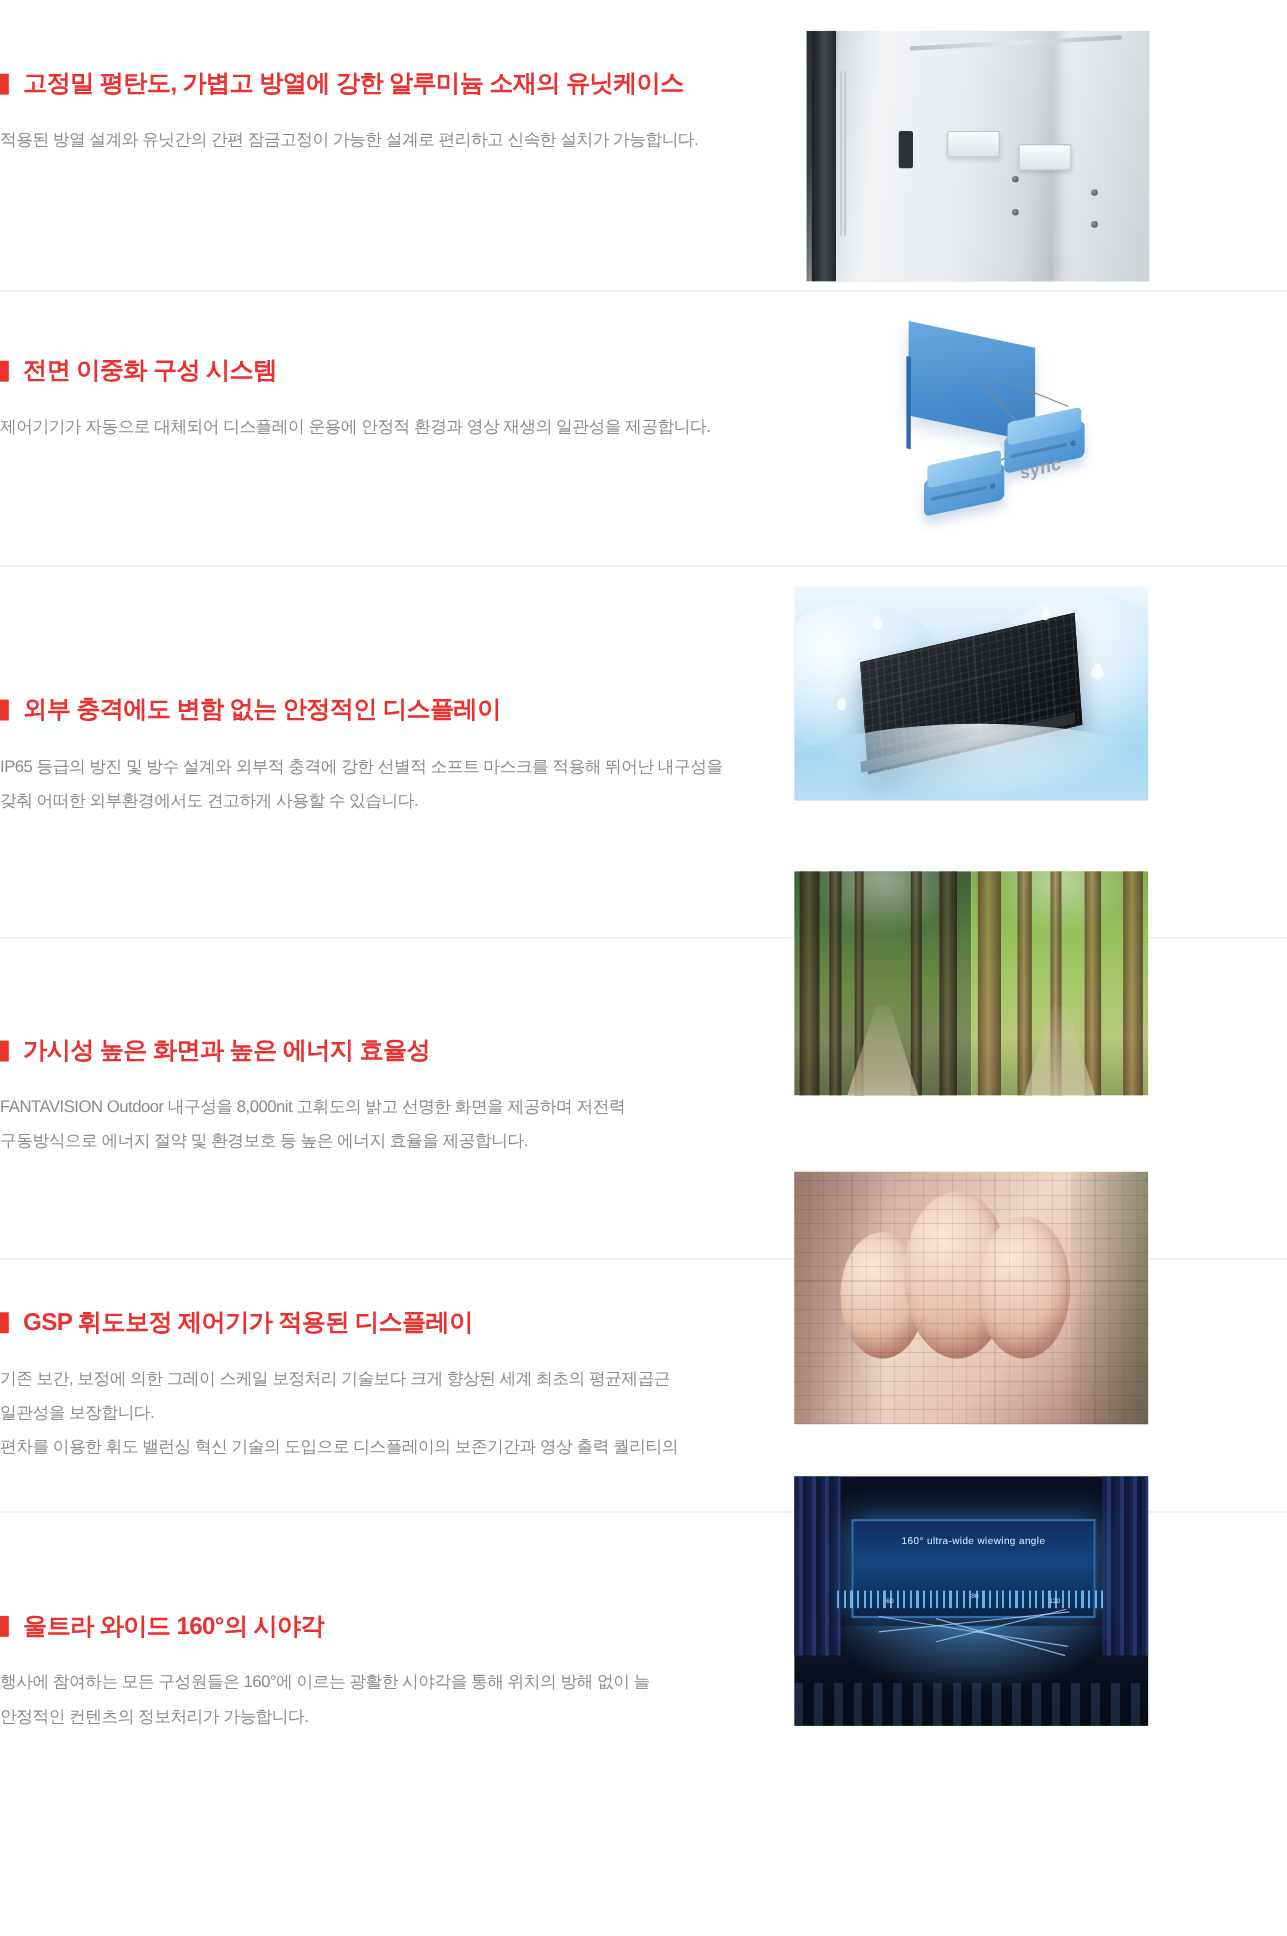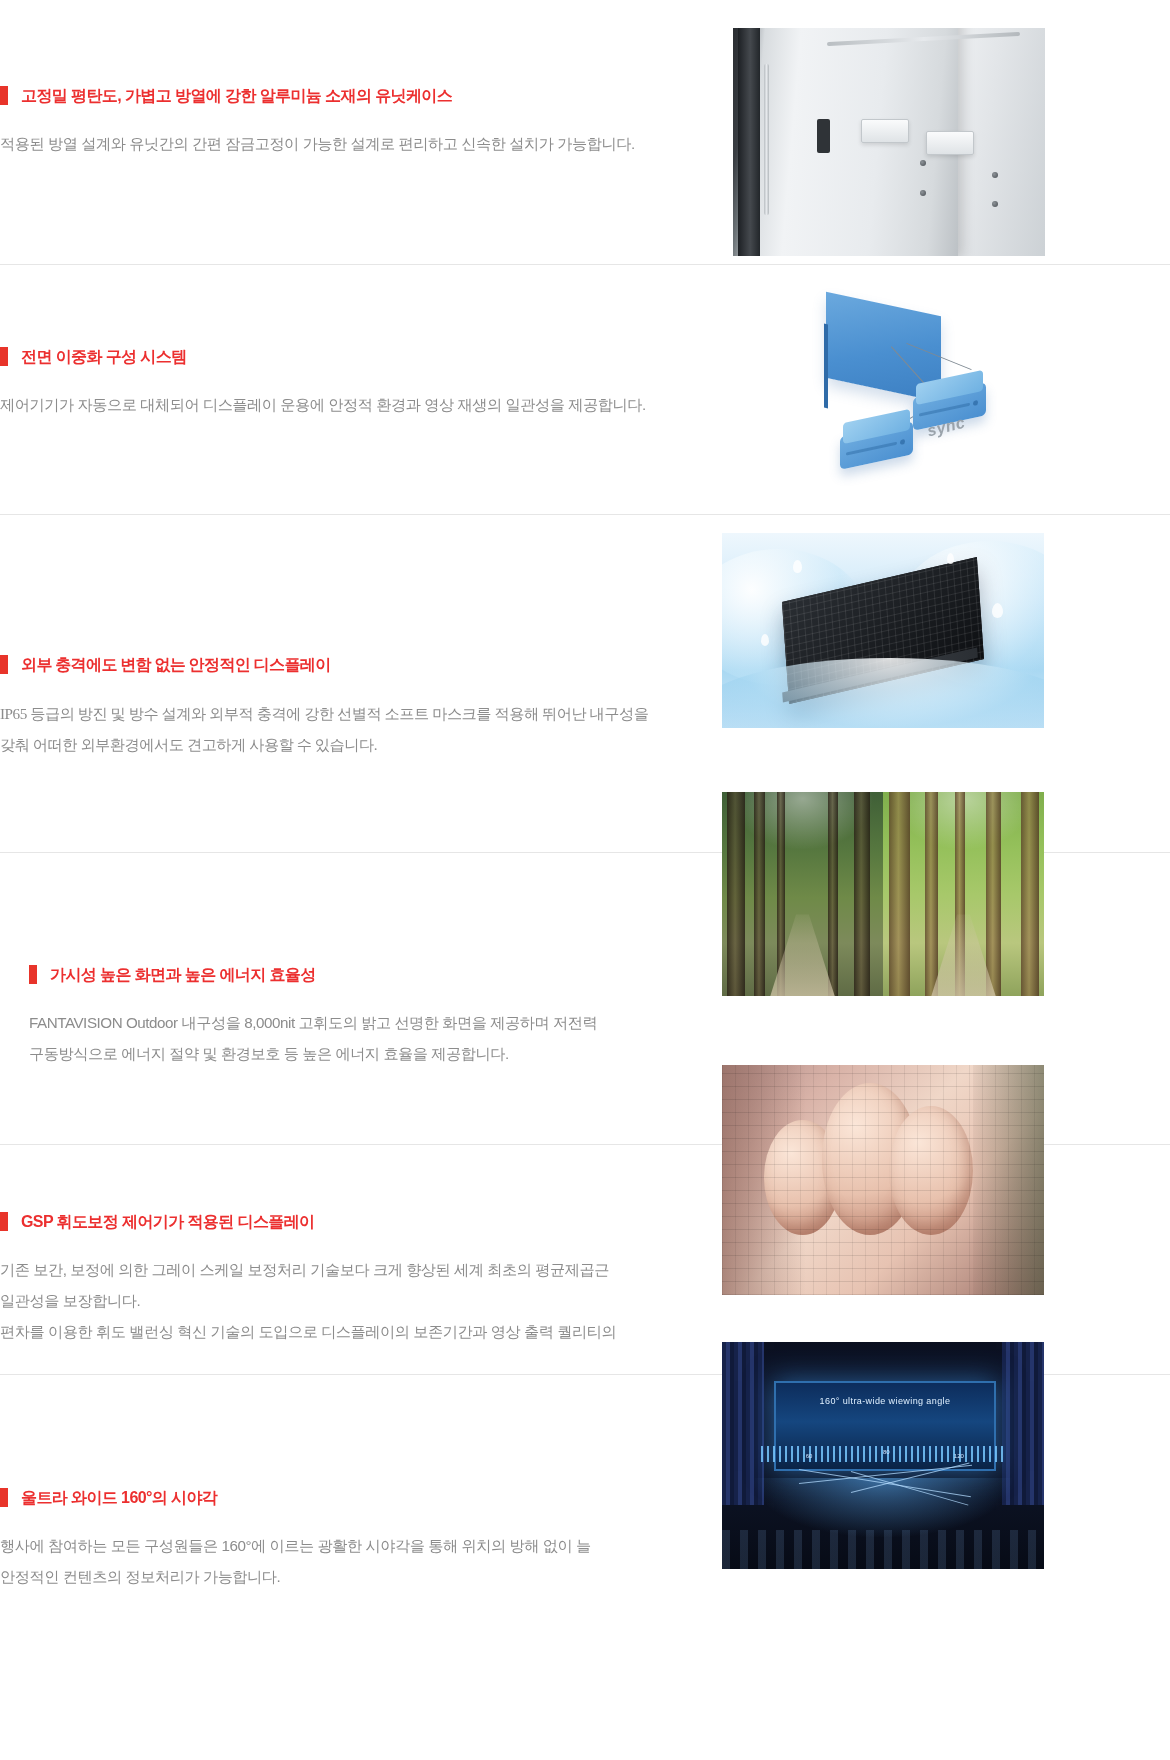--- a/index.html
+++ b/index.html
@@ -19,26 +19,25 @@
     position:absolute;left:0;width:1170px;height:1px;
     background:#e6e6e6;
   }
 
   .text-col{
     position:absolute;left:0;width:712px;
   }
   .heading{
     display:flex;align-items:center;
     color:#ec2f2f;
-    font-size:16px;
+    font-size:22px;
     font-weight:700;
     letter-spacing:-0.6px;
     white-space:nowrap;
     line-height:1.2;
-    margin-top:23px;
   }
   .bullet{
     display:inline-block;
     width:8px;height:19px;
     background:#e8342a;
     margin-right:13px;
     flex:0 0 auto;
   }
   .body-text{
     color:#8c8c8c;
@@ -226,21 +225,21 @@
           <div class="dg-top"></div>
           <div class="dg-strip" style="left:8%;top:52%;width:70%;"></div>
           <div class="dg-dot" style="left:82%;top:48%;"></div>
         </div>
         <div class="dg-sync">sync</div>
       </div>
     </div>
     <div class="divider" style="top:249px;"></div>
   </div>
 
-  <div class="section" style="top:515px;height:338px;font-family:Liberation Serif, serif;">
+  <div class="section" style="top:515px;height:338px;">
     <div class="text-col" style="top:117px;left:0;">
       <div class="heading">
         <span class="bullet"></span>
         <span>외부 충격에도 변함 없는 안정적인 디스플레이</span>
       </div>
       <p class="body-text" style="margin-top:24px;">
         <span class="ln">IP65 등급의 방진 및 방수 설계와 외부적 충격에 강한 선별적 소프트 마스크를 적용해 뛰어난 내구성을</span>
         <span class="ln">갖춰 어떠한 외부환경에서도 견고하게 사용할 수 있습니다.</span>
       </p>
     </div>
@@ -255,21 +254,21 @@
         <div class="wt-drop" style="left:22%;top:14%;width:9px;height:13px;"></div>
         <div class="wt-drop" style="left:70%;top:10%;width:7px;height:11px;"></div>
         <div class="wt-drop" style="left:84%;top:36%;width:11px;height:15px;"></div>
         <div class="wt-drop" style="left:12%;top:52%;width:8px;height:12px;"></div>
       </div>
     </div>
     <div class="divider" style="top:337px;"></div>
   </div>
 
   <div class="section" style="top:853px;height:292px;">
-    <div class="text-col" style="top:89px;left:0;padding-left:29px;">
+    <div class="text-col" style="top:89px;left:0;">
       <div class="heading">
         <span class="bullet"></span>
         <span>가시성 높은 화면과 높은 에너지 효율성</span>
       </div>
       <p class="body-text" style="margin-top:23px;">
         <span class="ln">FANTAVISION Outdoor 내구성을 8,000nit 고휘도의 밝고 선명한 화면을 제공하며 저전력</span>
         <span class="ln">구동방식으로 에너지 절약 및 환경보호 등 높은 에너지 효율을 제공합니다.</span>
       </p>
     </div>
 

